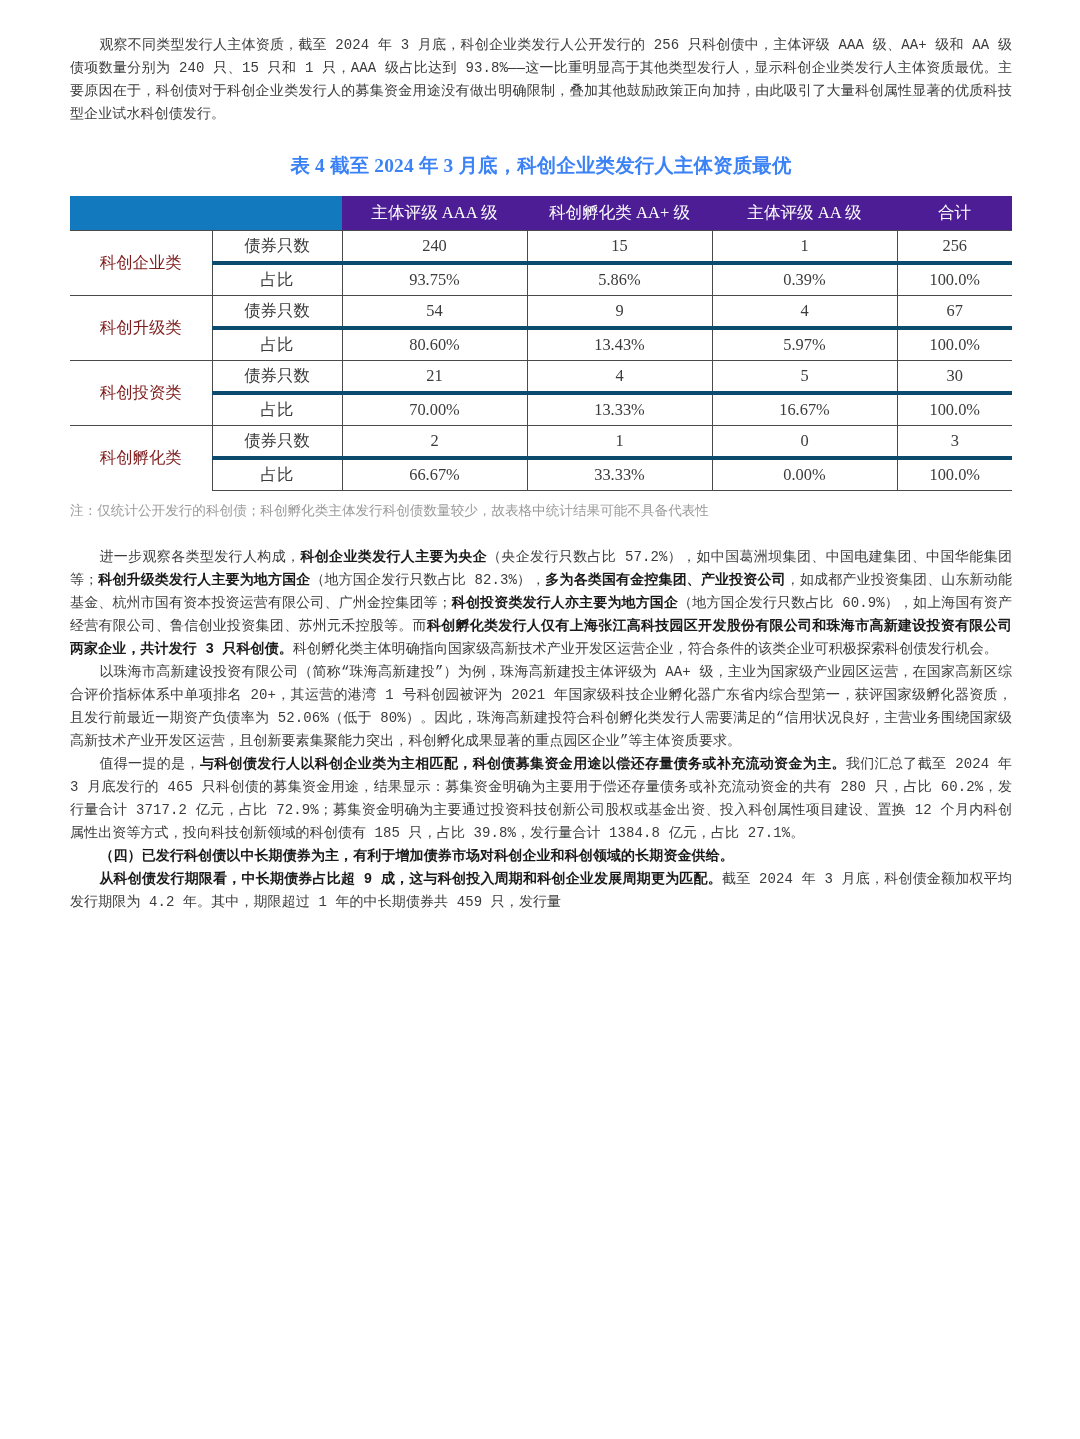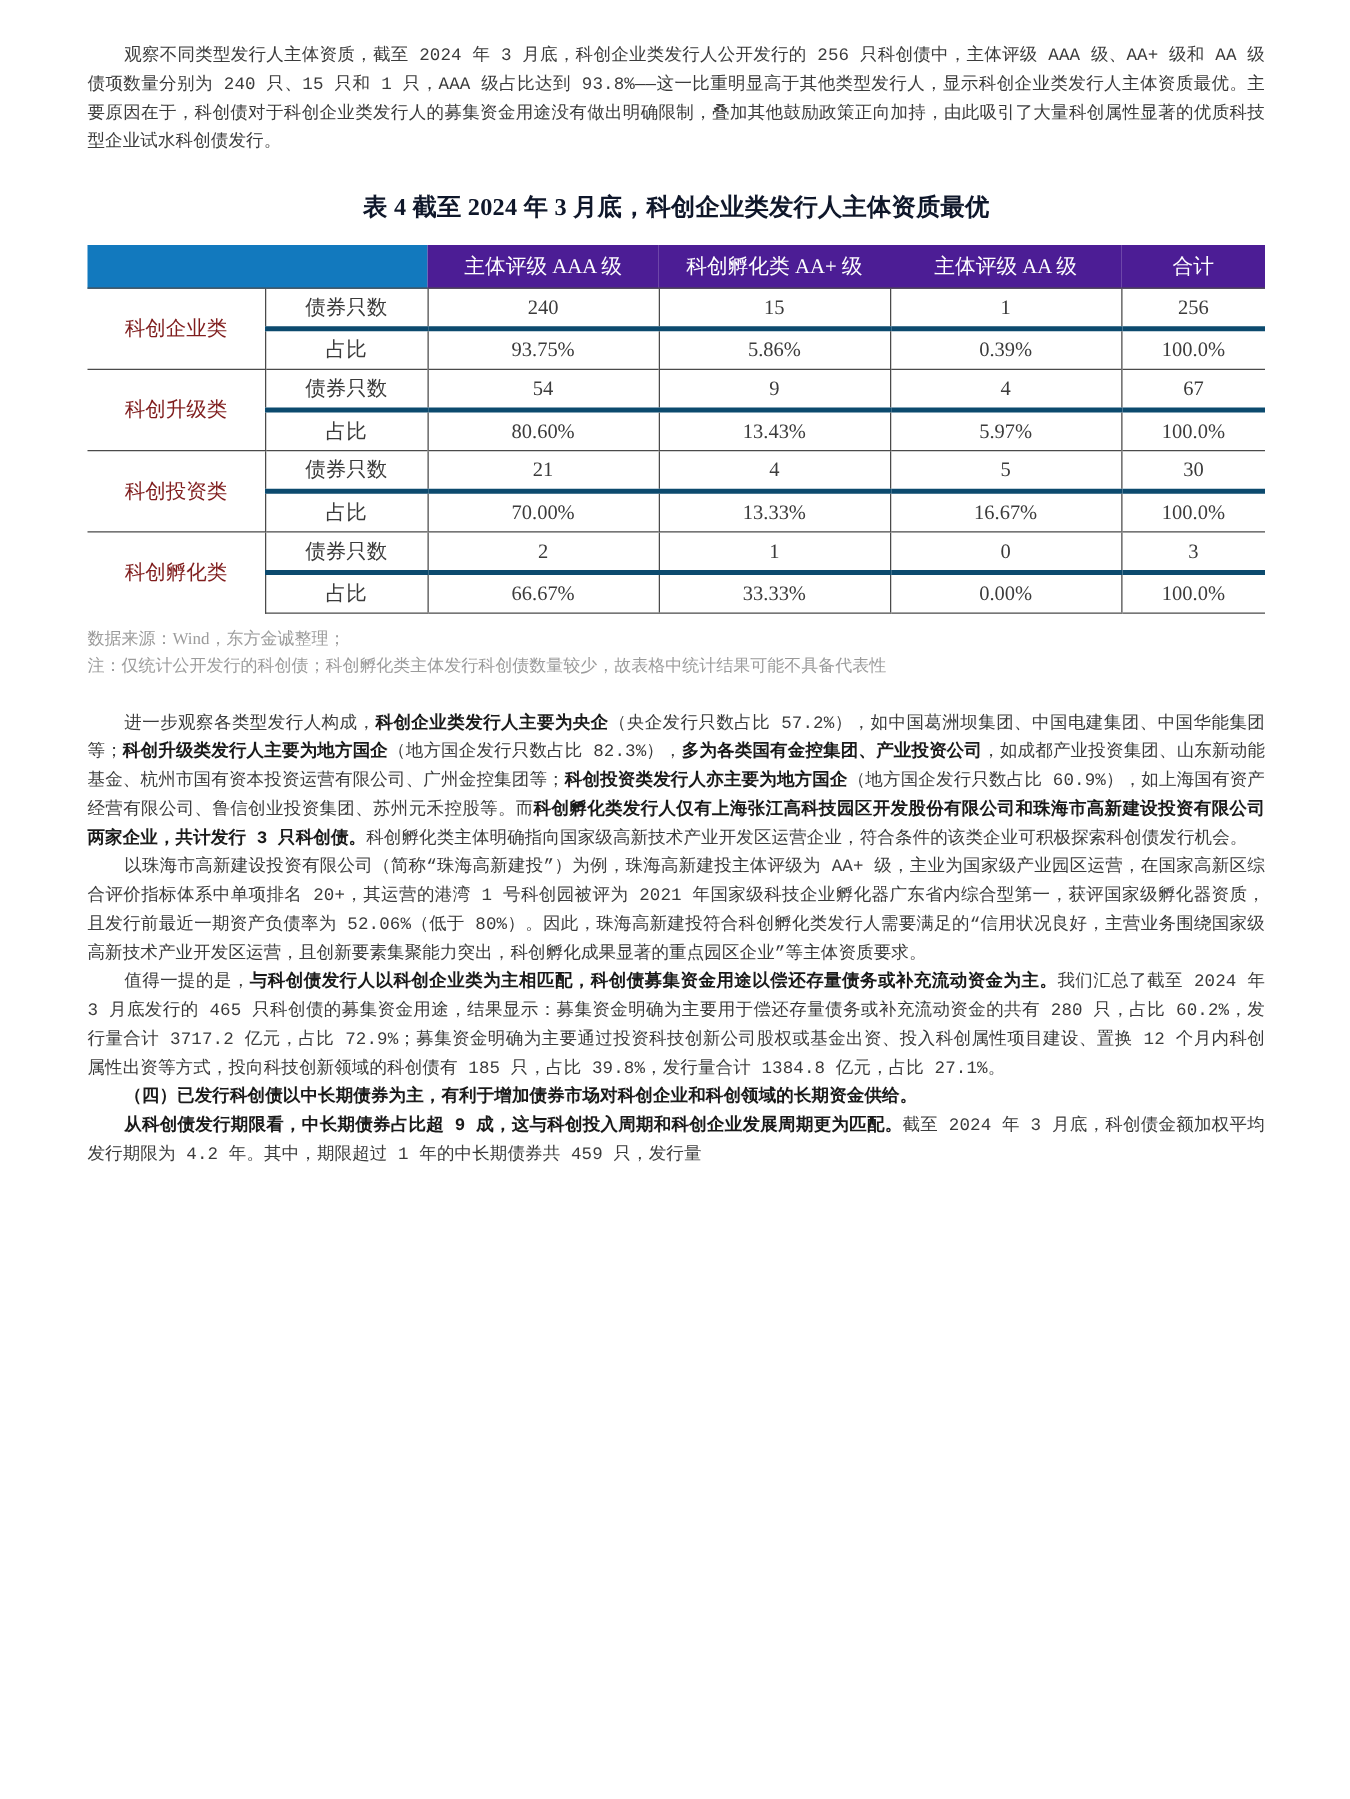--- a/index.html
+++ b/index.html
@@ -44,21 +44,21 @@
   b, .b {
     font-weight: bold;
     color: #1a1a1a;
   }
 
   
   .table-title {
     text-align: center;
     font-size: 19.4px;
     font-weight: bold;
-    color: #0f172a;
+    color: #3b82f6;
     margin: 26px 0 17px 0;
     letter-spacing: 0.2px;
   }
 
   
   table.t4 {
     width: 942px;
     border-collapse: collapse;
     table-layout: fixed;
     font-size: 16.4px;
@@ -200,21 +200,20 @@
           <td class="rowlabel vl datacell">占比</td>
           <td class="datacell vl">66.67%</td>
           <td class="datacell vl">33.33%</td>
           <td class="datacell vl">0.00%</td>
           <td class="datacell vl">100.0%</td>
         </tr>
       </tbody>
     </table>
 
     <div class="notes">
-      <div>数据来源：Wind，东方金诚整理；</div>
       <div>注：仅统计公开发行的科创债；科创孵化类主体发行科创债数量较少，故表格中统计结果可能不具备代表性</div>
     </div>
 
     <div class="gap-after-notes"></div>
 
     <p class="para indent"><span>进一步观察各类型发行人构成，</span><b>科创企业类发行人主要为央企</b><span>（央企发行只数占比 57.2%），如中国葛洲坝集团、中国电建集团、中国华能集团等；</span><b>科创升级类发行人主要为地方国企</b><span>（地方国企发行只数占比 82.3%），</span><b>多为各类国有金控集团、产业投资公司</b><span>，如成都产业投资集团、山东新动能基金、杭州市国有资本投资运营有限公司、广州金控集团等；</span><b>科创投资类发行人亦主要为地方国企</b><span>（地方国企发行只数占比 60.9%），如上海国有资产经营有限公司、鲁信创业投资集团、苏州元禾控股等。而</span><b>科创孵化类发行人仅有上海张江高科技园区开发股份有限公司和珠海市高新建设投资有限公司两家企业，共计发行 3 只科创债。</b><span>科创孵化类主体明确指向国家级高新技术产业开发区运营企业，符合条件的该类企业可积极探索科创债发行机会。</span></p>
 
     <p class="para indent">以珠海市高新建设投资有限公司（简称“珠海高新建投”）为例，珠海高新建投主体评级为 AA+ 级，主业为国家级产业园区运营，在国家高新区综合评价指标体系中单项排名 20+，其运营的港湾 1 号科创园被评为 2021 年国家级科技企业孵化器广东省内综合型第一，获评国家级孵化器资质，且发行前最近一期资产负债率为 52.06%（低于 80%）。因此，珠海高新建投符合科创孵化类发行人需要满足的“信用状况良好，主营业务围绕国家级高新技术产业开发区运营，且创新要素集聚能力突出，科创孵化成果显著的重点园区企业”等主体资质要求。</p>
 
     <p class="para indent"><span>值得一提的是，</span><b>与科创债发行人以科创企业类为主相匹配，科创债募集资金用途以偿还存量债务或补充流动资金为主。</b><span>我们汇总了截至 2024 年 3 月底发行的 465 只科创债的募集资金用途，结果显示：募集资金明确为主要用于偿还存量债务或补充流动资金的共有 280 只，占比 60.2%，发行量合计 3717.2 亿元，占比 72.9%；募集资金明确为主要通过投资科技创新公司股权或基金出资、投入科创属性项目建设、置换 12 个月内科创属性出资等方式，投向科技创新领域的科创债有 185 只，占比 39.8%，发行量合计 1384.8 亿元，占比 27.1%。</span></p>

